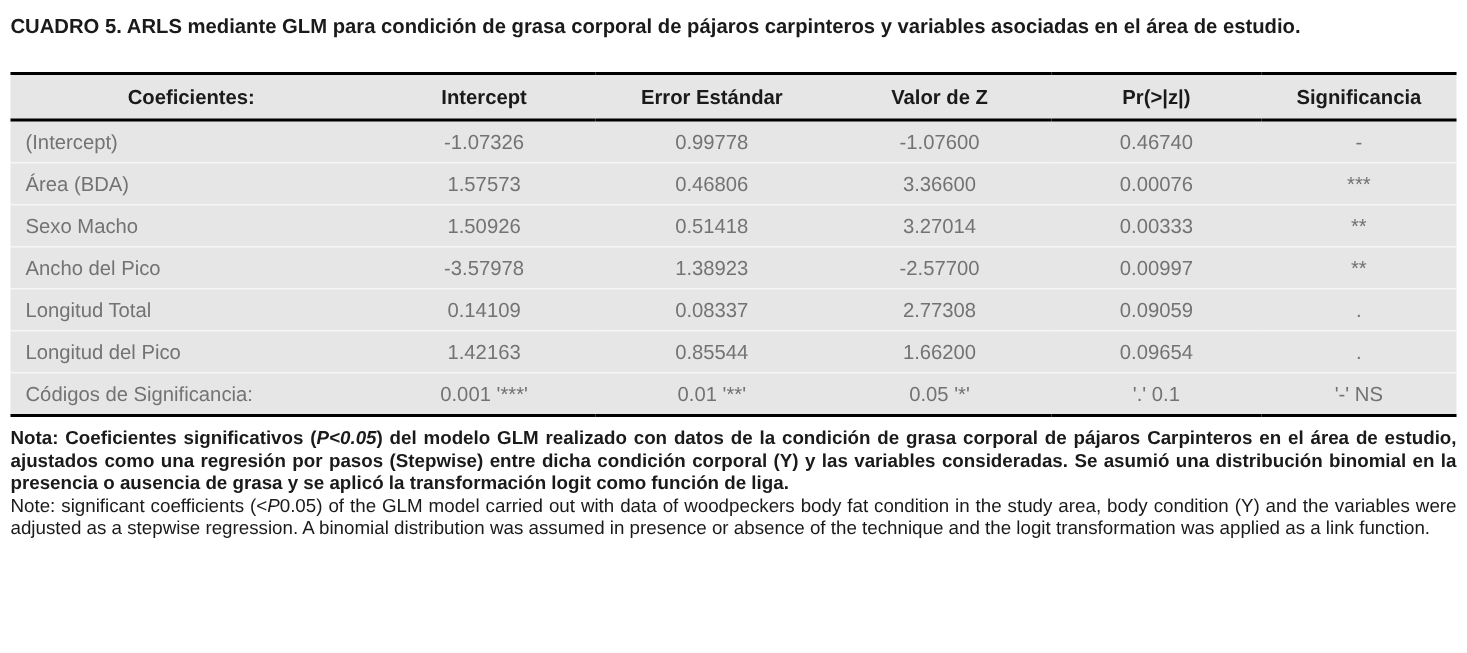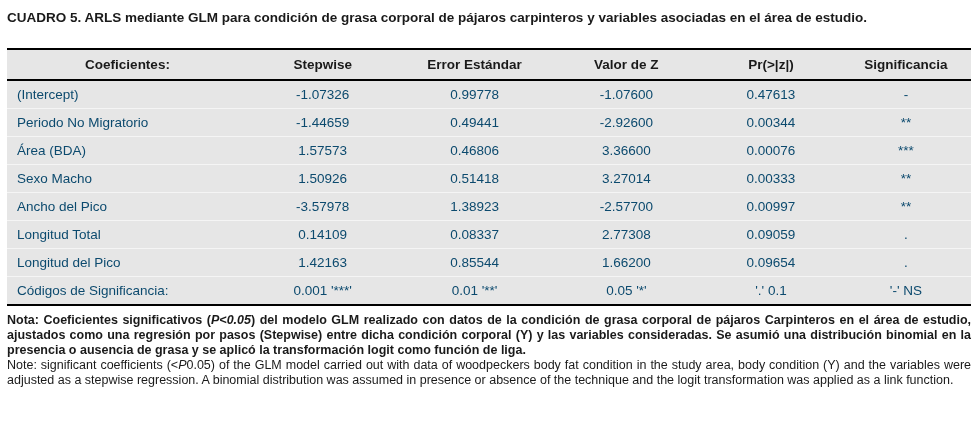--- a/index.html
+++ b/index.html
@@ -39,21 +39,21 @@
   table.glm th {
     font-weight: bold;
     font-size: 13.5px;
     color: #1a1a1a;
     text-align: center;
     padding: 7px 4px;
     border-bottom: 2px solid #000000;
   }
   table.glm td {
     font-size: 13.5px;
-    color: #0c4a6e;
+    color: #737373;
     text-align: center;
     padding: 6px 4px;
   }
   table.glm tbody tr + tr td { border-top: 1px solid #f5f5f5; }
   table.glm td.rowlabel { text-align: left; padding-left: 10px; }
 
   .note {
     font-size: 12.5px;
     line-height: 15px;
     text-align: justify;
@@ -75,43 +75,35 @@
       <col class="c1">
         <col class="c2">
         <col class="c3">
         <col class="c4">
         <col class="c5">
         <col class="c6">
     </colgroup>
     <thead>
       <tr>
         <th>Coeficientes:</th>
-        <th>Stepwise</th>
+        <th>Intercept</th>
         <th>Error Estándar</th>
         <th>Valor de Z</th>
         <th>Pr(&gt;|z|)</th>
         <th>Significancia</th>
       </tr>
     </thead>
     <tbody>
       <tr>
         <td class="rowlabel">(Intercept)</td>
         <td>-1.07326</td>
         <td>0.99778</td>
         <td>-1.07600</td>
-        <td>0.47613</td>
+        <td>0.46740</td>
         <td>-</td>
-      </tr>
-      <tr>
-        <td class="rowlabel">Periodo No Migratorio</td>
-        <td>-1.44659</td>
-        <td>0.49441</td>
-        <td>-2.92600</td>
-        <td>0.00344</td>
-        <td>**</td>
       </tr>
       <tr>
         <td class="rowlabel">Área (BDA)</td>
         <td>1.57573</td>
         <td>0.46806</td>
         <td>3.36600</td>
         <td>0.00076</td>
         <td>***</td>
       </tr>
       <tr>

